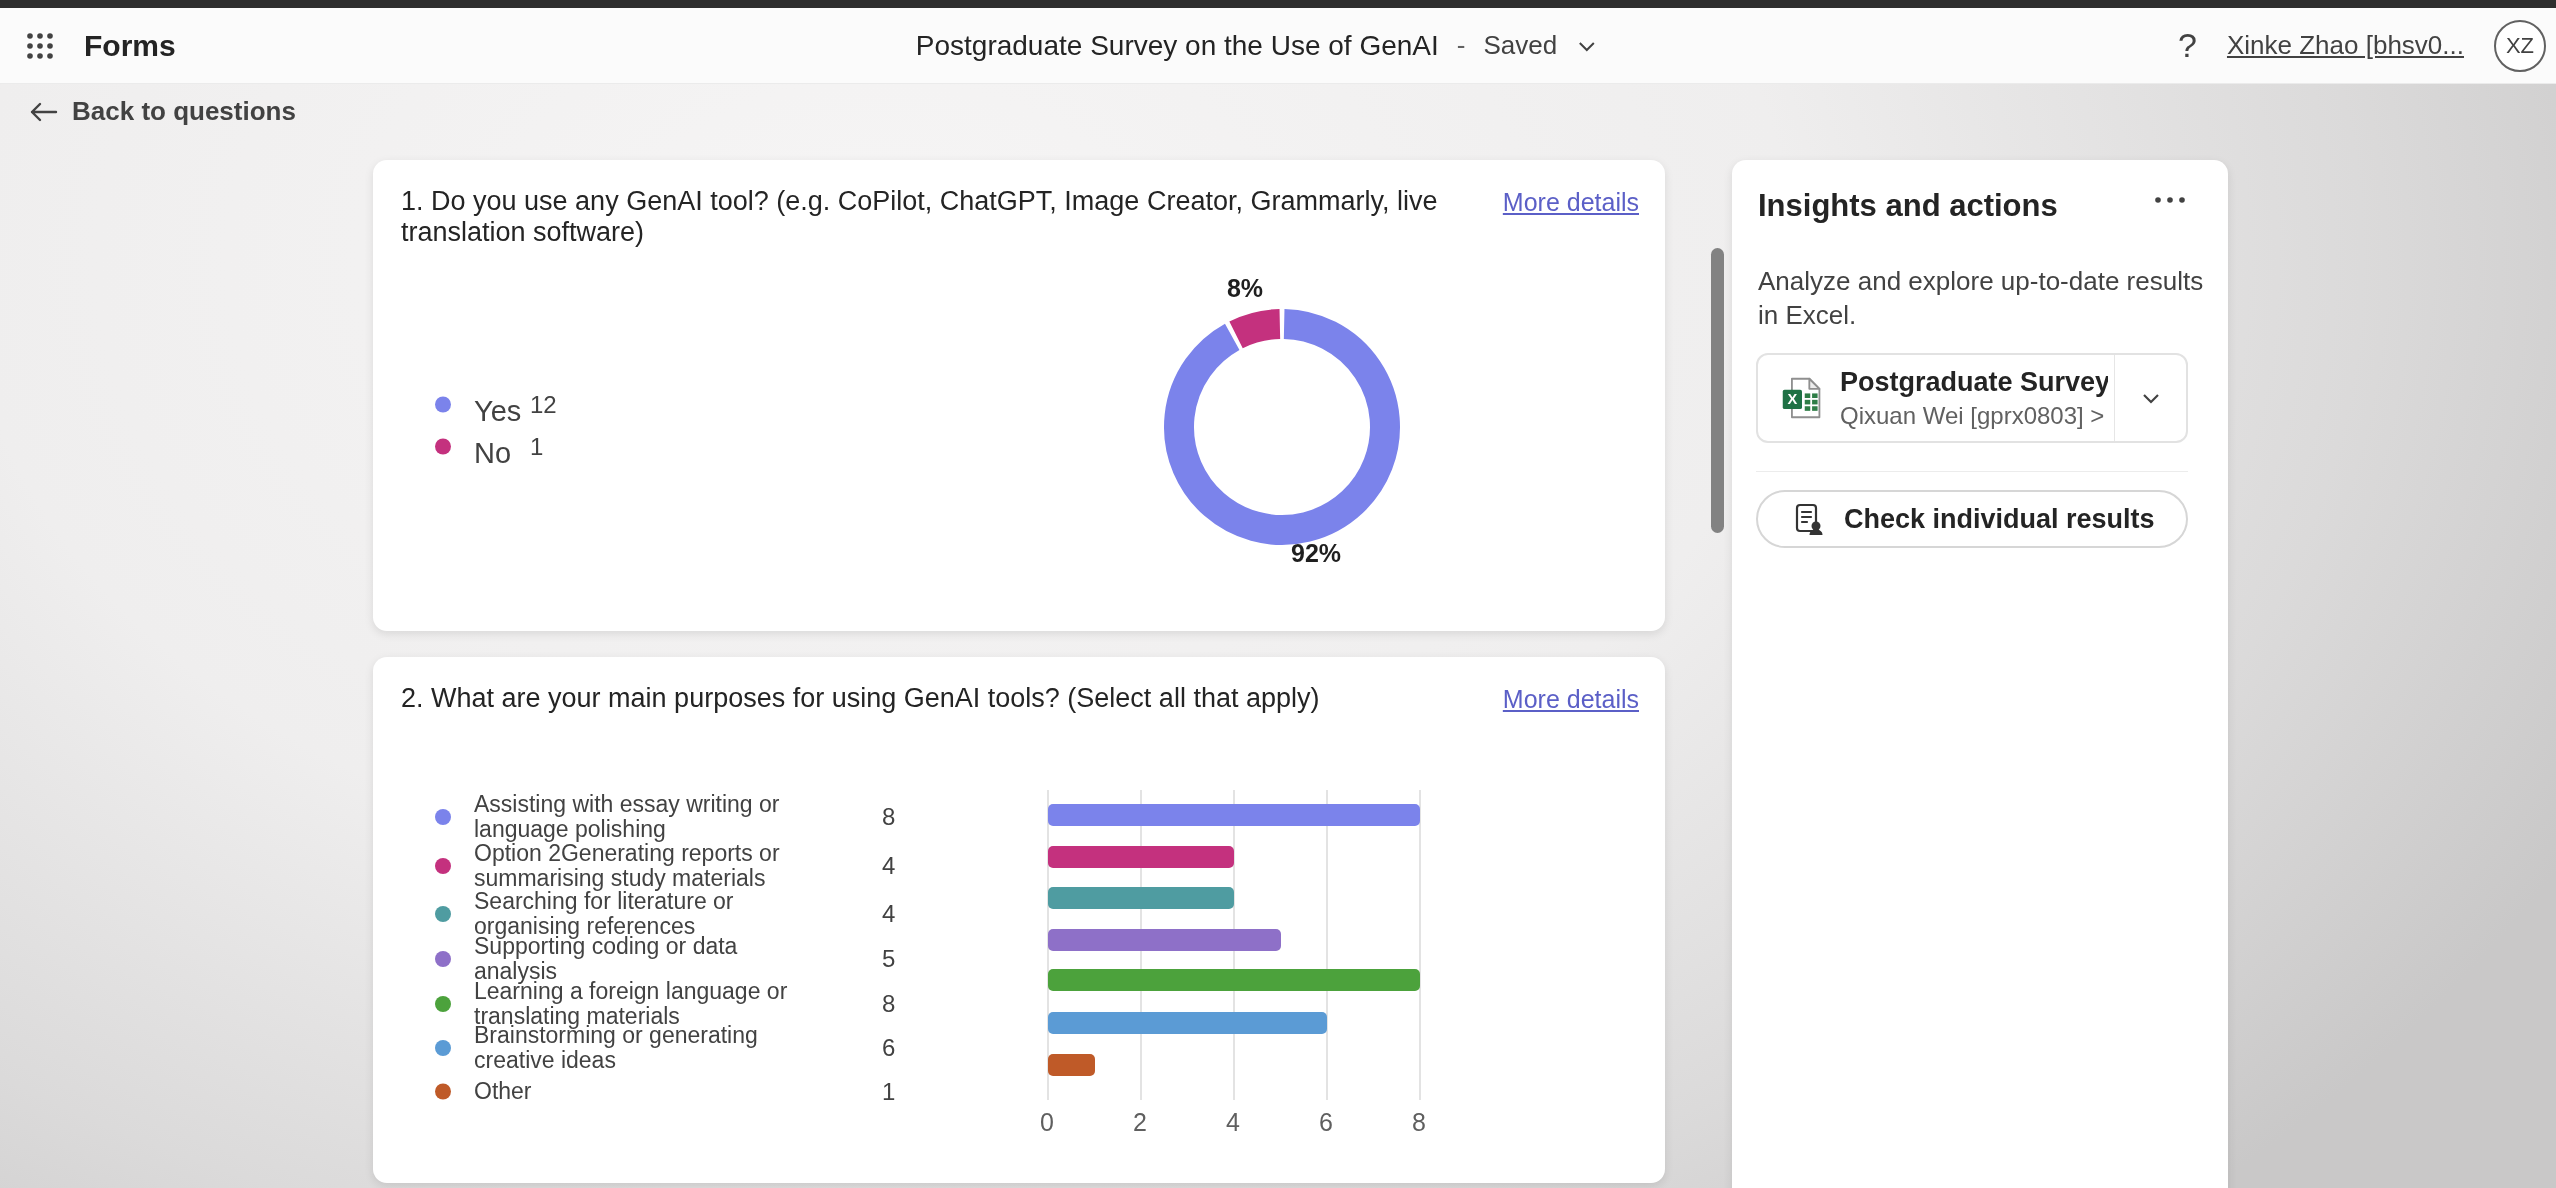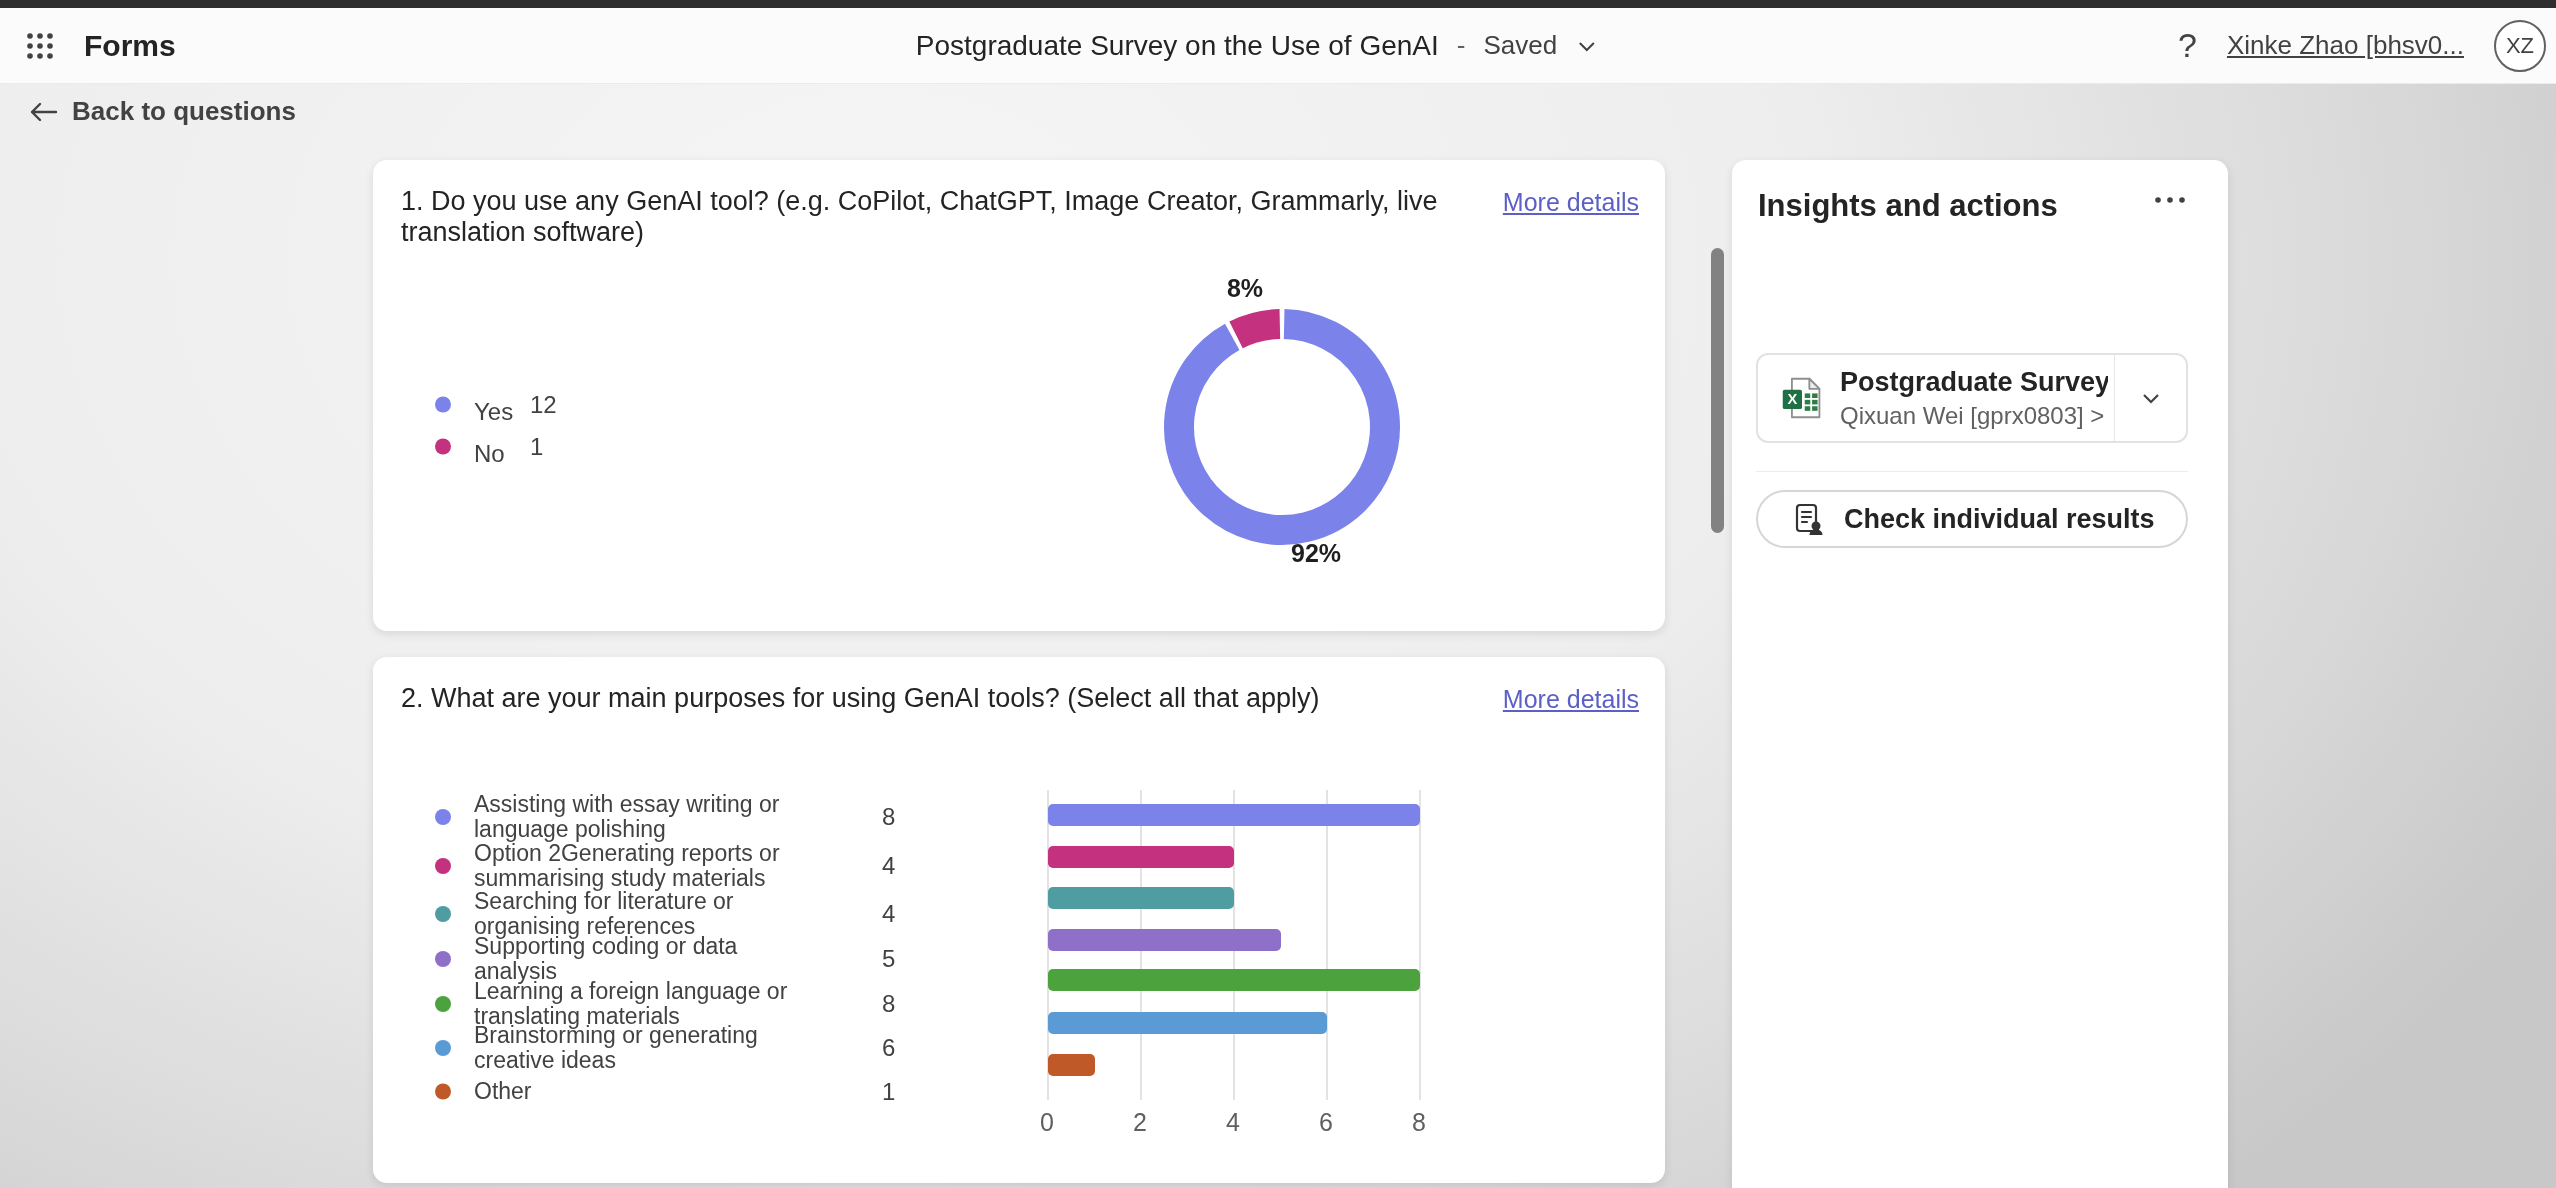--- a/index.html
+++ b/index.html
@@ -37,21 +37,21 @@
   #q2-card { left:373px; top:657px; width:1292px; height:526px; }
   #insights-card { left:1732px; top:160px; width:496px; height:1100px; }
 
   .q-title { position:absolute; left:28px; top:26px; max-width:1080px; font-size:27px; font-weight:500; color:#242424; }
   .more-details { position:absolute; right:26px; top:28px; font-size:25px; color:#5b5fc7; text-decoration:underline; cursor:pointer; }
 
   
   .legend-item { position:absolute; left:62px; display:flex; align-items:center; transform:translateY(-50%); }
   .legend-dot { width:16px; height:16px; border-radius:50%; flex:0 0 16px; }
   .legend-label { margin-left:23px; font-size:23px; line-height:25px; color:#424242; }
-  #q1-legend .legend-label { width:90px; font-size:24px;margin-top:14px; }
+  #q1-legend .legend-label { width:90px; font-size:29px;margin-top:14px; }
   #q2-legend .legend-label { width:350px; }
   .legend-value { position:absolute; font-size:24px; color:#424242; }
   #q1-legend .legend-value { left:95px; }
   #q2-legend .legend-value { left:447px; }
 
   
   #donut-wrap { position:absolute; left:749px; top:107px; width:320px; height:320px; }
   .donut-pct { position:absolute; transform:translate(-50%,-50%); font-size:25px; font-weight:600; color:#1f1f1f; }
   #donut-pct-no { left:872px; top:128px; }
   #donut-pct-yes { left:943px; top:393px; }
@@ -222,20 +222,21 @@
     <div class="ins-title">Insights and actions</div>
     <button class="ins-more-btn">
       <svg width="40" height="12" viewBox="0 0 40 12">
         <g fill="#424242">
             <circle cx="8" cy="6" r="2.8"></circle>
             <circle cx="20" cy="6" r="2.8"></circle>
             <circle cx="32" cy="6" r="2.8"></circle>
           </g>
       </svg>
     </button>
+    <p class="ins-desc">Analyze and explore up-to-date results in Excel.</p>
 
     <div class="file-card">
       <svg class="file-icon" width="44" height="44" viewBox="0 0 48 48">
         <path d="M13 3h19l11 11v31H13z" fill="#ffffff" stroke="#8f8f8f" stroke-width="2" stroke-linejoin="round"></path>
         <path d="M32 3l11 11H32z" fill="#ededed" stroke="#8f8f8f" stroke-width="2" stroke-linejoin="round"></path>
         <g fill="#2e7d46">
           <rect x="27" y="19" width="6" height="5"></rect>
             <rect x="35" y="19" width="6" height="5"></rect>
           <rect x="27" y="26" width="6" height="5"></rect>
             <rect x="35" y="26" width="6" height="5"></rect>

